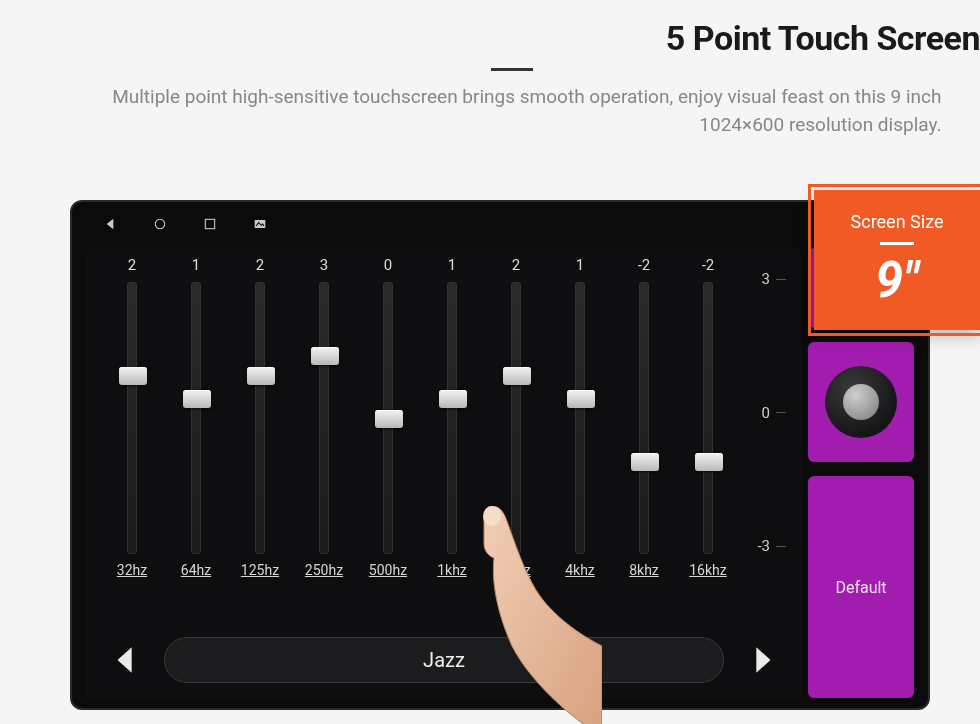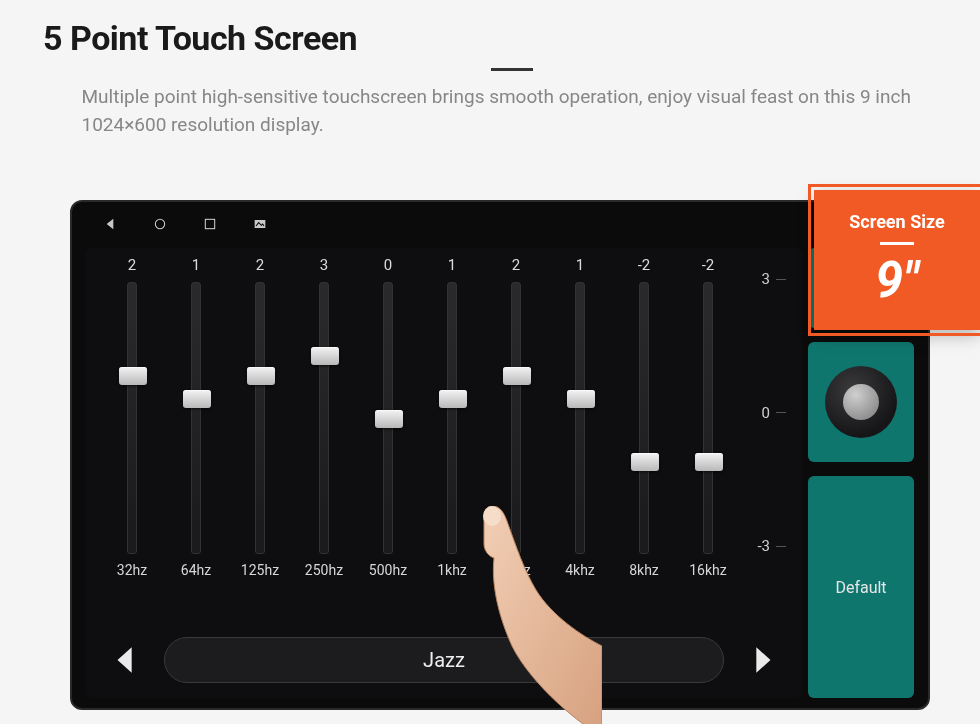--- a/index.html
+++ b/index.html
@@ -6,21 +6,21 @@
   body {
     width: 980px;
     height: 724px;
     background: #f5f5f5;
     font-family: -apple-system, "Segoe UI", Roboto, Arial, sans-serif;
     color: #333;
     overflow: hidden;
     position: relative;
   }
   .header {
-    text-align: left;
+    text-align: right;
     padding-top: 18px;
     padding-left: 43px;
   }
   .header h1 {
     font-size: 34px;
     font-weight: 700;
     color: #1a1a1a;
     letter-spacing: -0.5px;
   }
   .header .underline {
@@ -113,20 +113,21 @@
     height: 18px;
     background: linear-gradient(#f3f3f3,#b8b8b8);
     border-radius: 3px;
     box-shadow: 0 1px 3px rgba(0,0,0,0.7), inset 0 1px 0 rgba(255,255,255,0.6);
   }
   .band .freq {
     font-size: 14px;
     color: #d7d7d7;
     margin-top: 8px;
     white-space: nowrap;
+    text-decoration: underline;
   }
 
   
   .scale {
     position: absolute;
     top: 28px; right: 16px;
     height: 278px;
     width: 40px;
     color: #cfcfcf;
     font-size: 15px;
@@ -167,21 +168,21 @@
     position: absolute;
     top: 46px; right: 14px;
     width: 106px;
     height: 450px;
     display: flex;
     flex-direction: column;
     gap: 14px;
     align-items: stretch;
   }
   .sidebox {
-    background: #0f766e;
+    background: #a21caf;
     border-radius: 6px;
     display:flex; align-items:center; justify-content:center;
     color:#e6e6e6;
   }
   .sb-toggle { height: 80px; }
   .sb-joystick { height: 120px; }
   .sb-btn { flex:1; min-height: 58px; font-size: 16px; padding: 0 8px; text-align:center; }
 
   .toggle {
     width: 68px; height: 32px;
@@ -223,21 +224,21 @@
     display:flex; flex-direction:column; align-items:center; justify-content:center;
     box-shadow: 0 6px 16px rgba(0,0,0,0.25);
   }
   .badge::before {
     content:"";
     position:absolute;
     inset:-8px;
     border:2px solid #f15a24;
     pointer-events:none;
   }
-  .badge .title { font-size: 18px; font-weight: 700; }
+  .badge .title { font-size: 18px; font-weight: 400; }
   .badge .line { width: 34px; height: 3px; background:#fff; margin:10px 0 6px; }
   .badge .size { font-size: 50px; font-weight:700; font-style: italic; }
 
   
   .finger {
     position: absolute;
     left: 432px;
     top: 506px;
     width: 170px;
     height: 230px;

